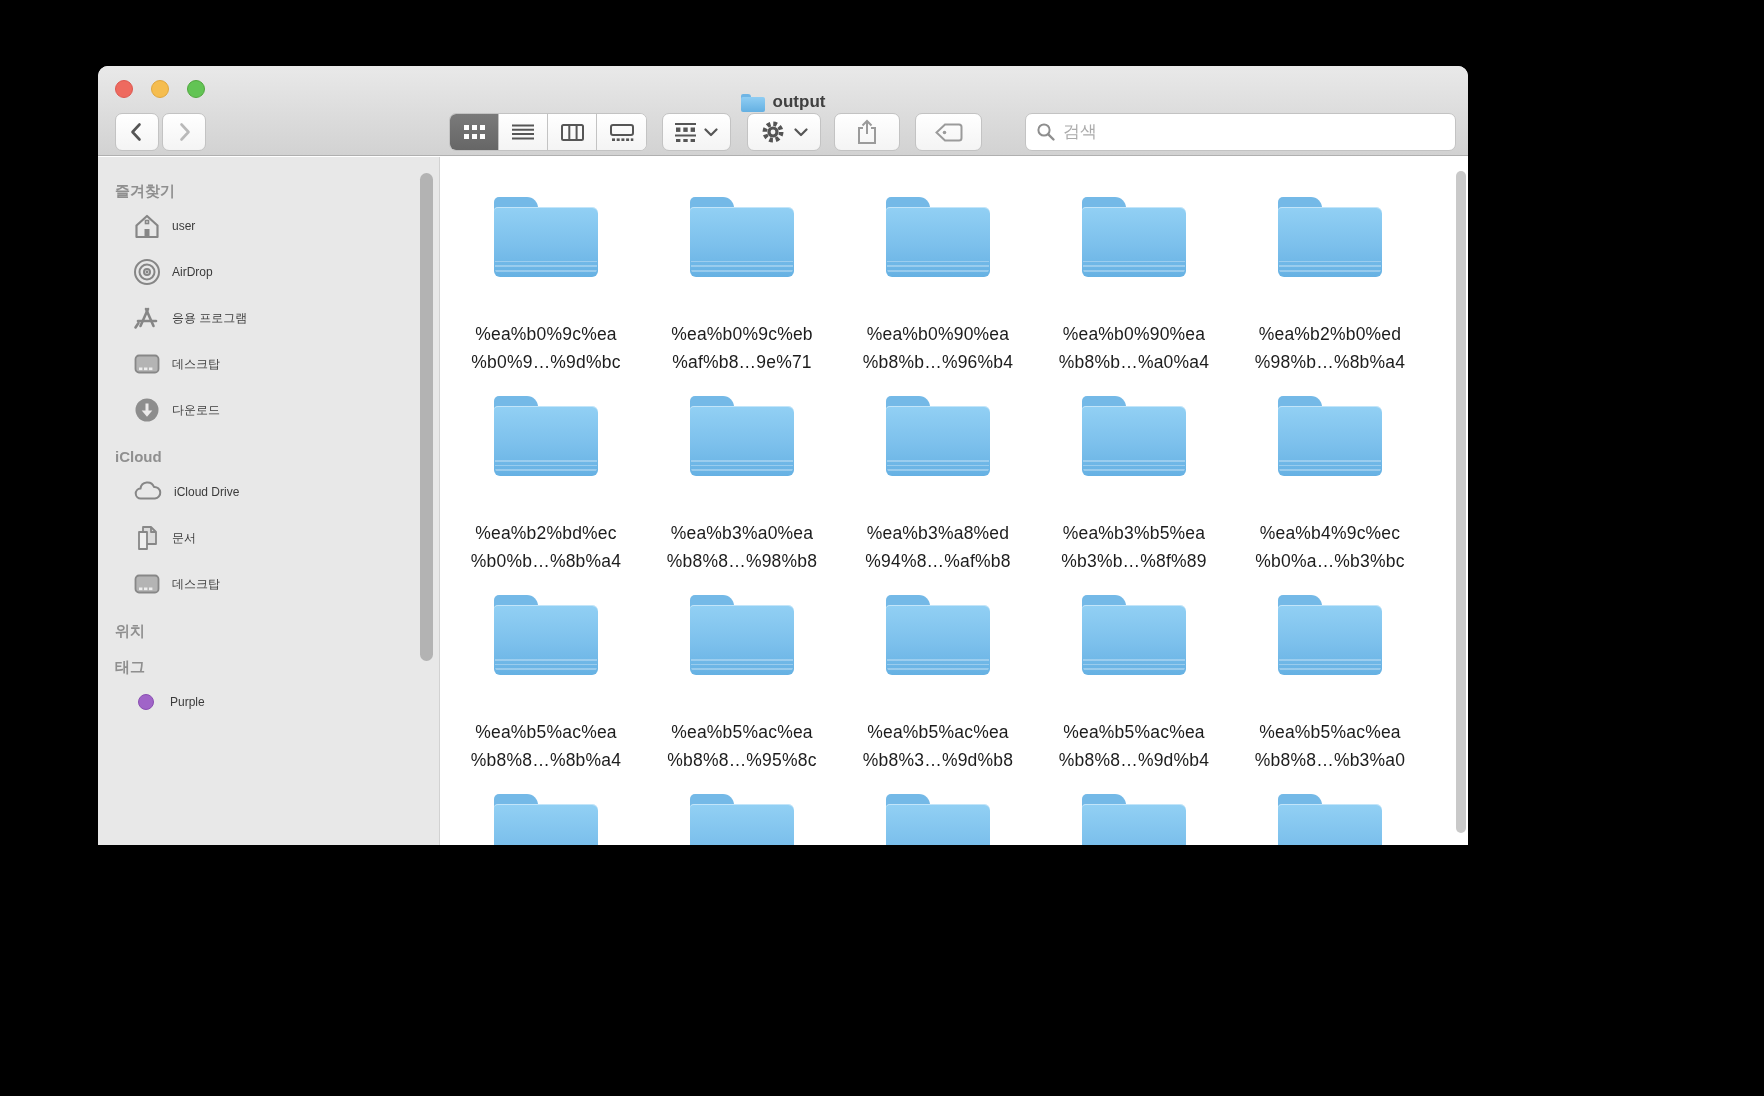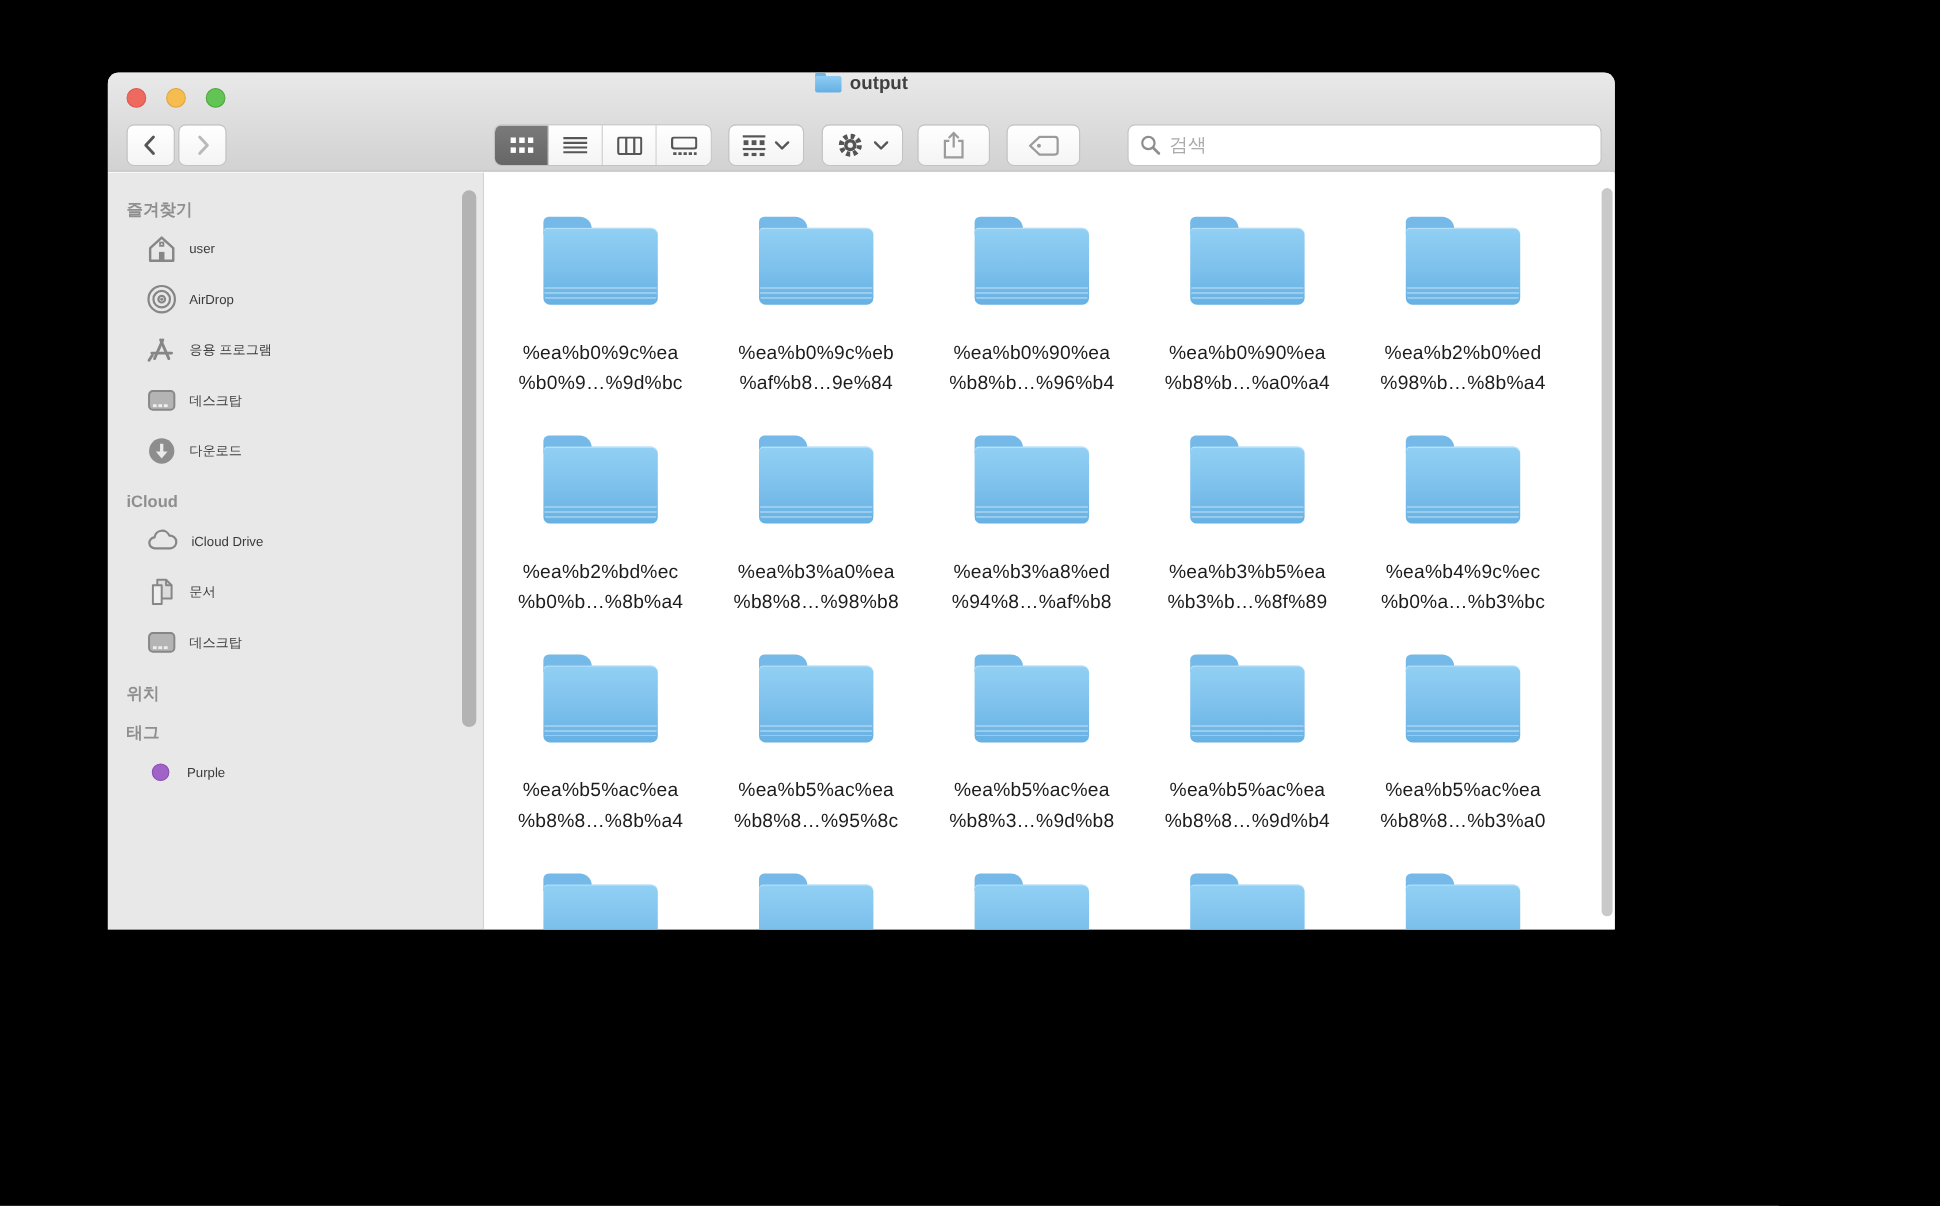--- a/index.html
+++ b/index.html
@@ -14,21 +14,21 @@
   .chrome { position:absolute; left:0; top:0; right:0; height:90px;
             background:linear-gradient(180deg,#e9e9e9 0%,#dcdcdc 55%,#d2d2d2 100%);
             border-bottom:1px solid #b0b0b0; }
   .titlebar { position:relative; height:46px; }
   .lights { position:absolute; left:17px; top:14px; display:flex; gap:18px; }
   .light { width:18px; height:18px; border-radius:50%; }
   .light.red    { background:#ee6a5f; border:1px solid #dd5850; }
   .light.yellow { background:#f5bd4f; border:1px solid #e0a73d; }
   .light.green  { background:#62c454; border:1px solid #51a73f; }
   .title-wrap { position:absolute; left:0; right:0; top:0; height:46px;
-                display:flex; align-items:flex-start; justify-content:center; gap:8px; }
+                display:flex; align-items:flex-end; justify-content:center; gap:8px; }
   .mini-folder { position:relative; width:24px; height:18px; }
   .mini-folder .mtab { position:absolute; left:0; top:0; width:10px; height:5px;
                        background:#6fb5e5; border-radius:2px 3px 0 0; }
   .mini-folder .mbody{ position:absolute; left:0; top:3px; width:24px; height:15px;
                        background:linear-gradient(180deg,#8fcdf3,#64b0e2); border-radius:2px; }
   .title-text { font-size:17px; font-weight:700; color:#404040; }
 
   .toolbar { position:relative; height:44px; display:flex; align-items:center;
              padding:0 10px 4px 10px; }
   .tbtn { height:38px; background:linear-gradient(180deg,#ffffff,#f4f4f4);
@@ -76,21 +76,21 @@
   .f-tab { position:absolute; left:0; top:2px; width:44px; height:16px;
            background:#74b9e7; border-radius:5px 11px 0 0; }
   .f-body{ position:absolute; left:0; top:12px; width:104px; height:70px;
            border-radius:4px 6px 6px 6px;
            background:linear-gradient(180deg,#92d0f4 0%,#7cc0ec 55%,#66b1e3 100%);
            box-shadow:inset 0 1px 0 rgba(255,255,255,.45); }
   .f-body::after { content:""; position:absolute; left:1px; right:1px; bottom:3px;
            height:13px; border-radius:0 0 5px 5px;
            background:repeating-linear-gradient(180deg, rgba(255,255,255,.30) 0 1.5px,
                       rgba(0,0,0,0) 1.5px 4.5px); }
-  .f-name { margin-top:29px; font-size:17.5px; line-height:28px; color:#1c1c1c;
+  .f-name { margin-top:43px; font-size:17.5px; line-height:28px; color:#1c1c1c;
             letter-spacing:.2px; }
 </style>
 </head>
 <body>
 
 <div class="window">
 
   <div class="chrome">
     <div class="titlebar">
       <div class="lights">
@@ -337,21 +337,21 @@
     </div>
   </div>
 
   <div class="cell">
     <div class="f-ico">
       <div class="f-tab"></div>
               <div class="f-body"></div>
     </div>
     <div class="f-name">
       <div class="l1">%ea%b0%9c%eb</div>
-              <div class="l2">%af%b8…9e%84</div>
+              <div class="l2">%af%b8…9e%71</div>
     </div>
   </div>
 
   <div class="cell">
     <div class="f-ico">
       <div class="f-tab"></div>
               <div class="f-body"></div>
     </div>
     <div class="f-name">
       <div class="l1">%ea%b0%90%ea</div>

